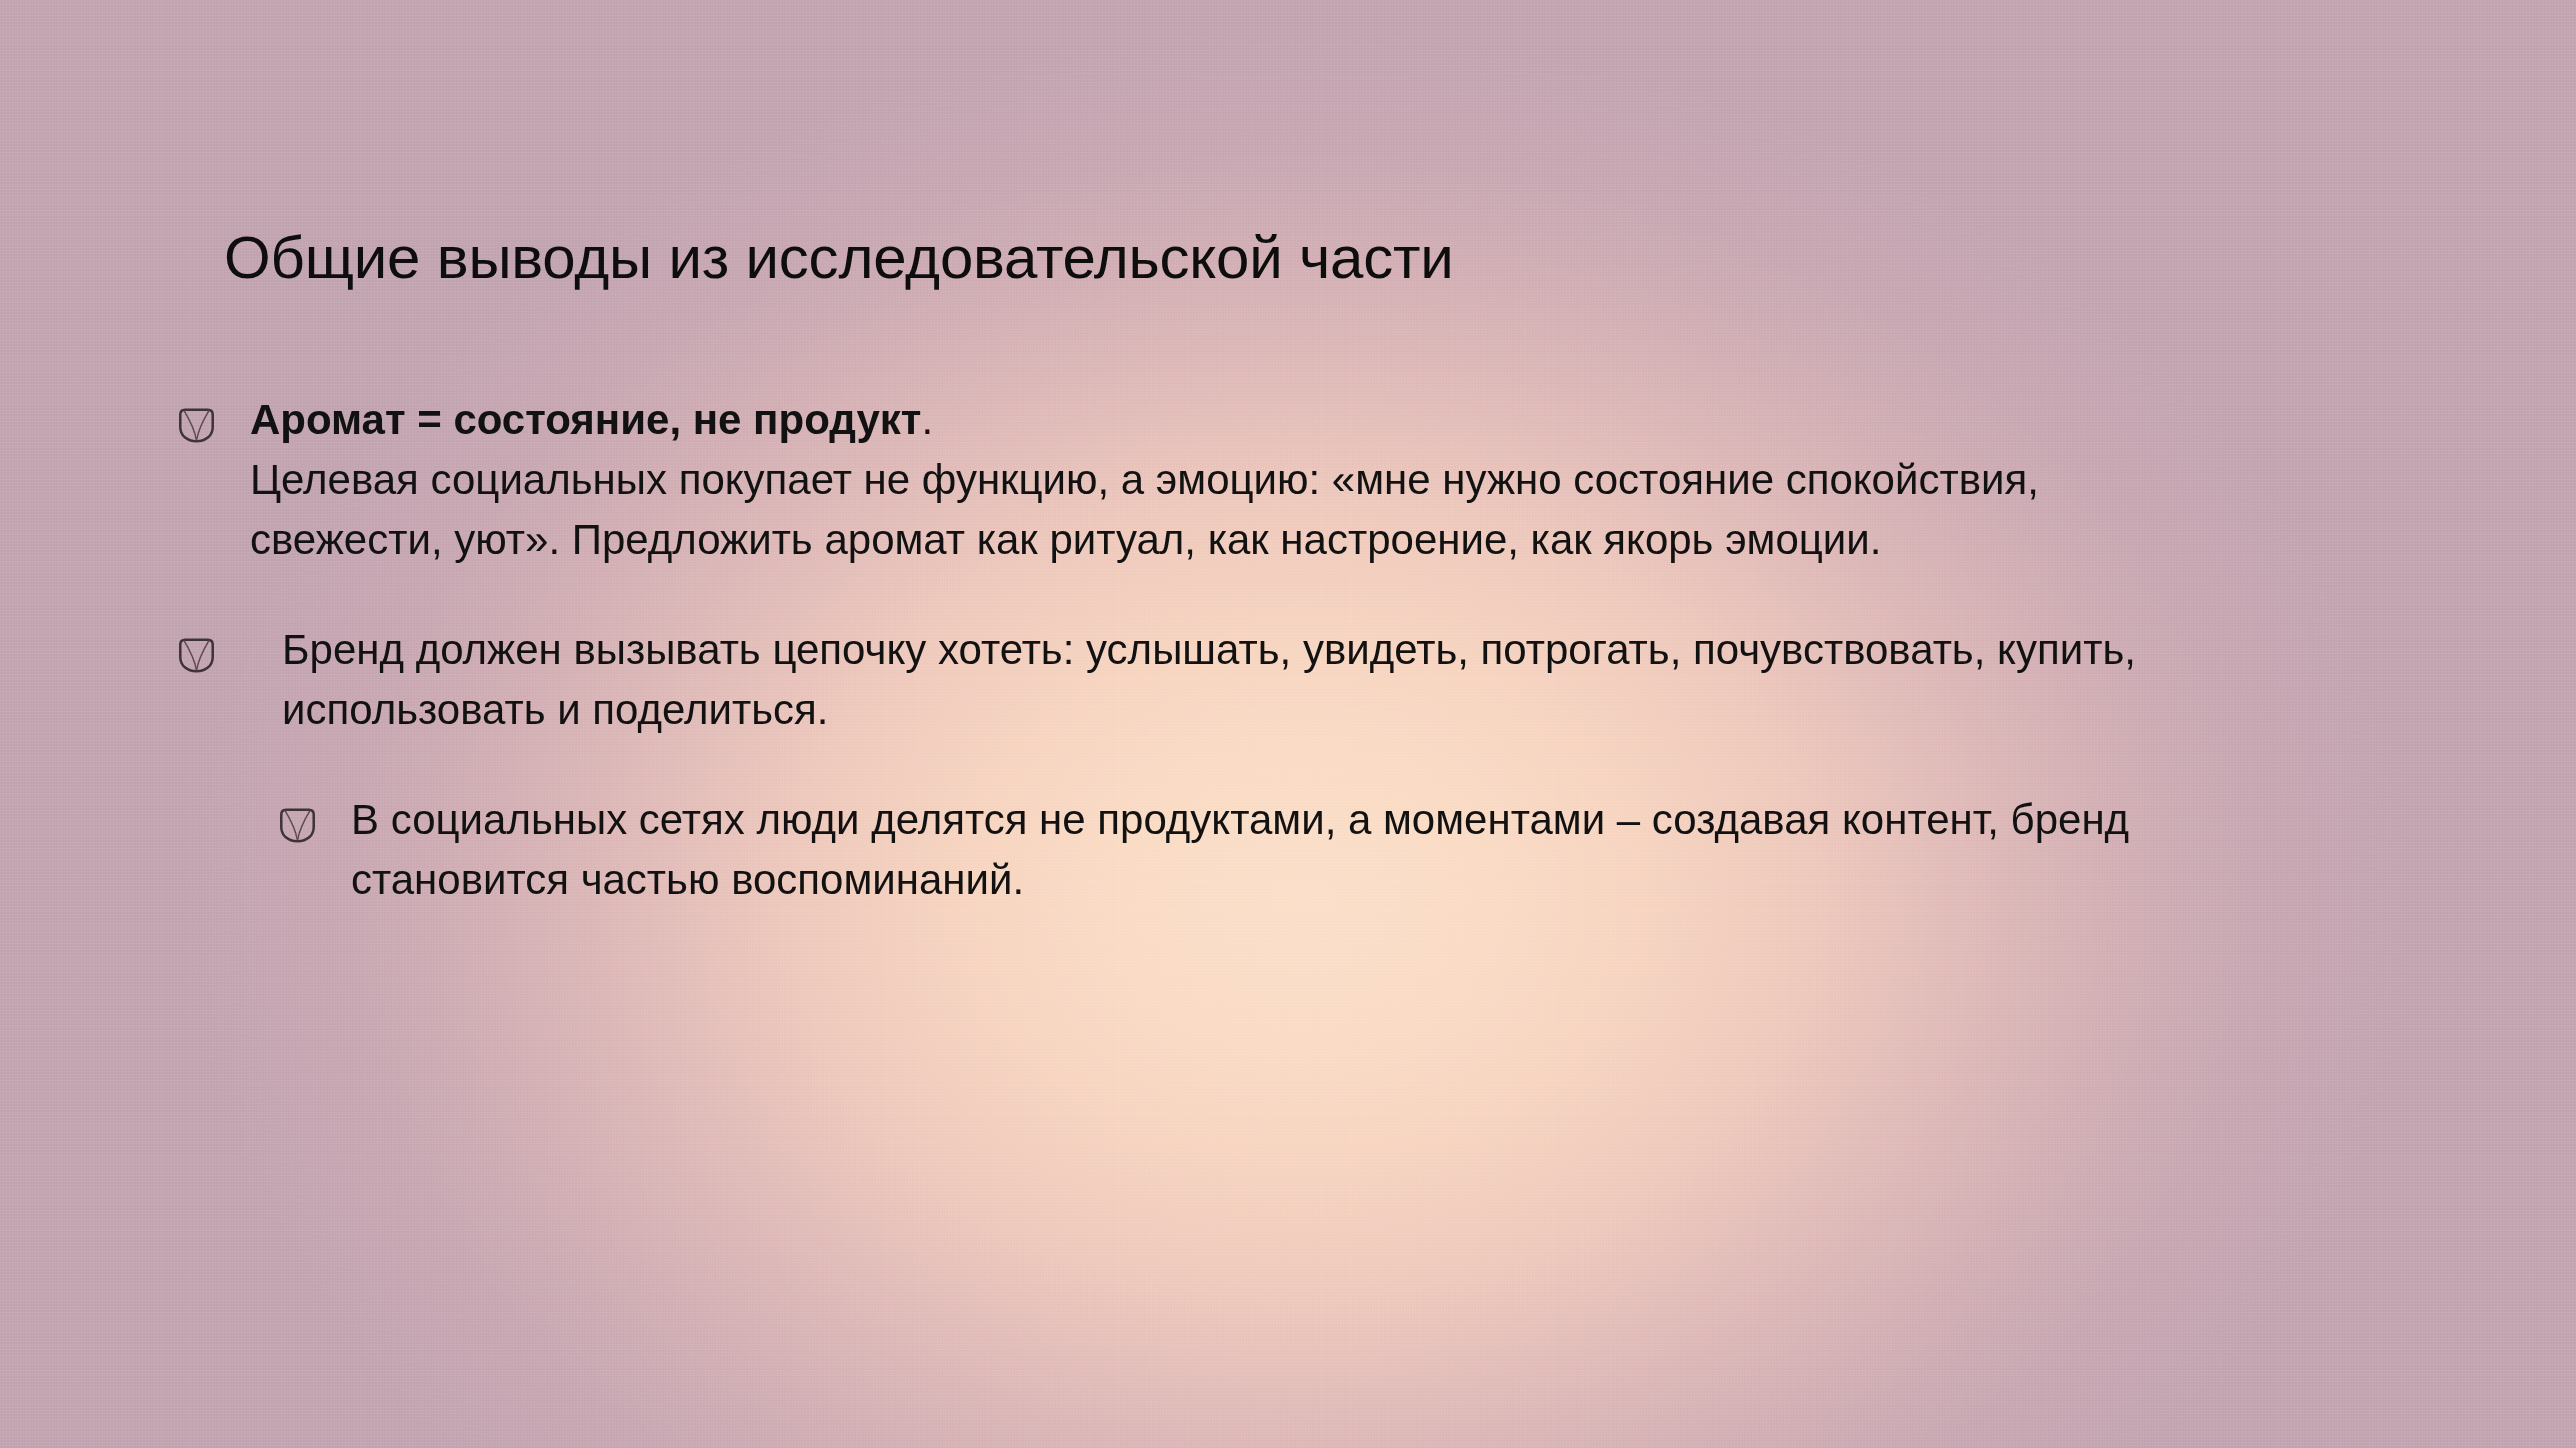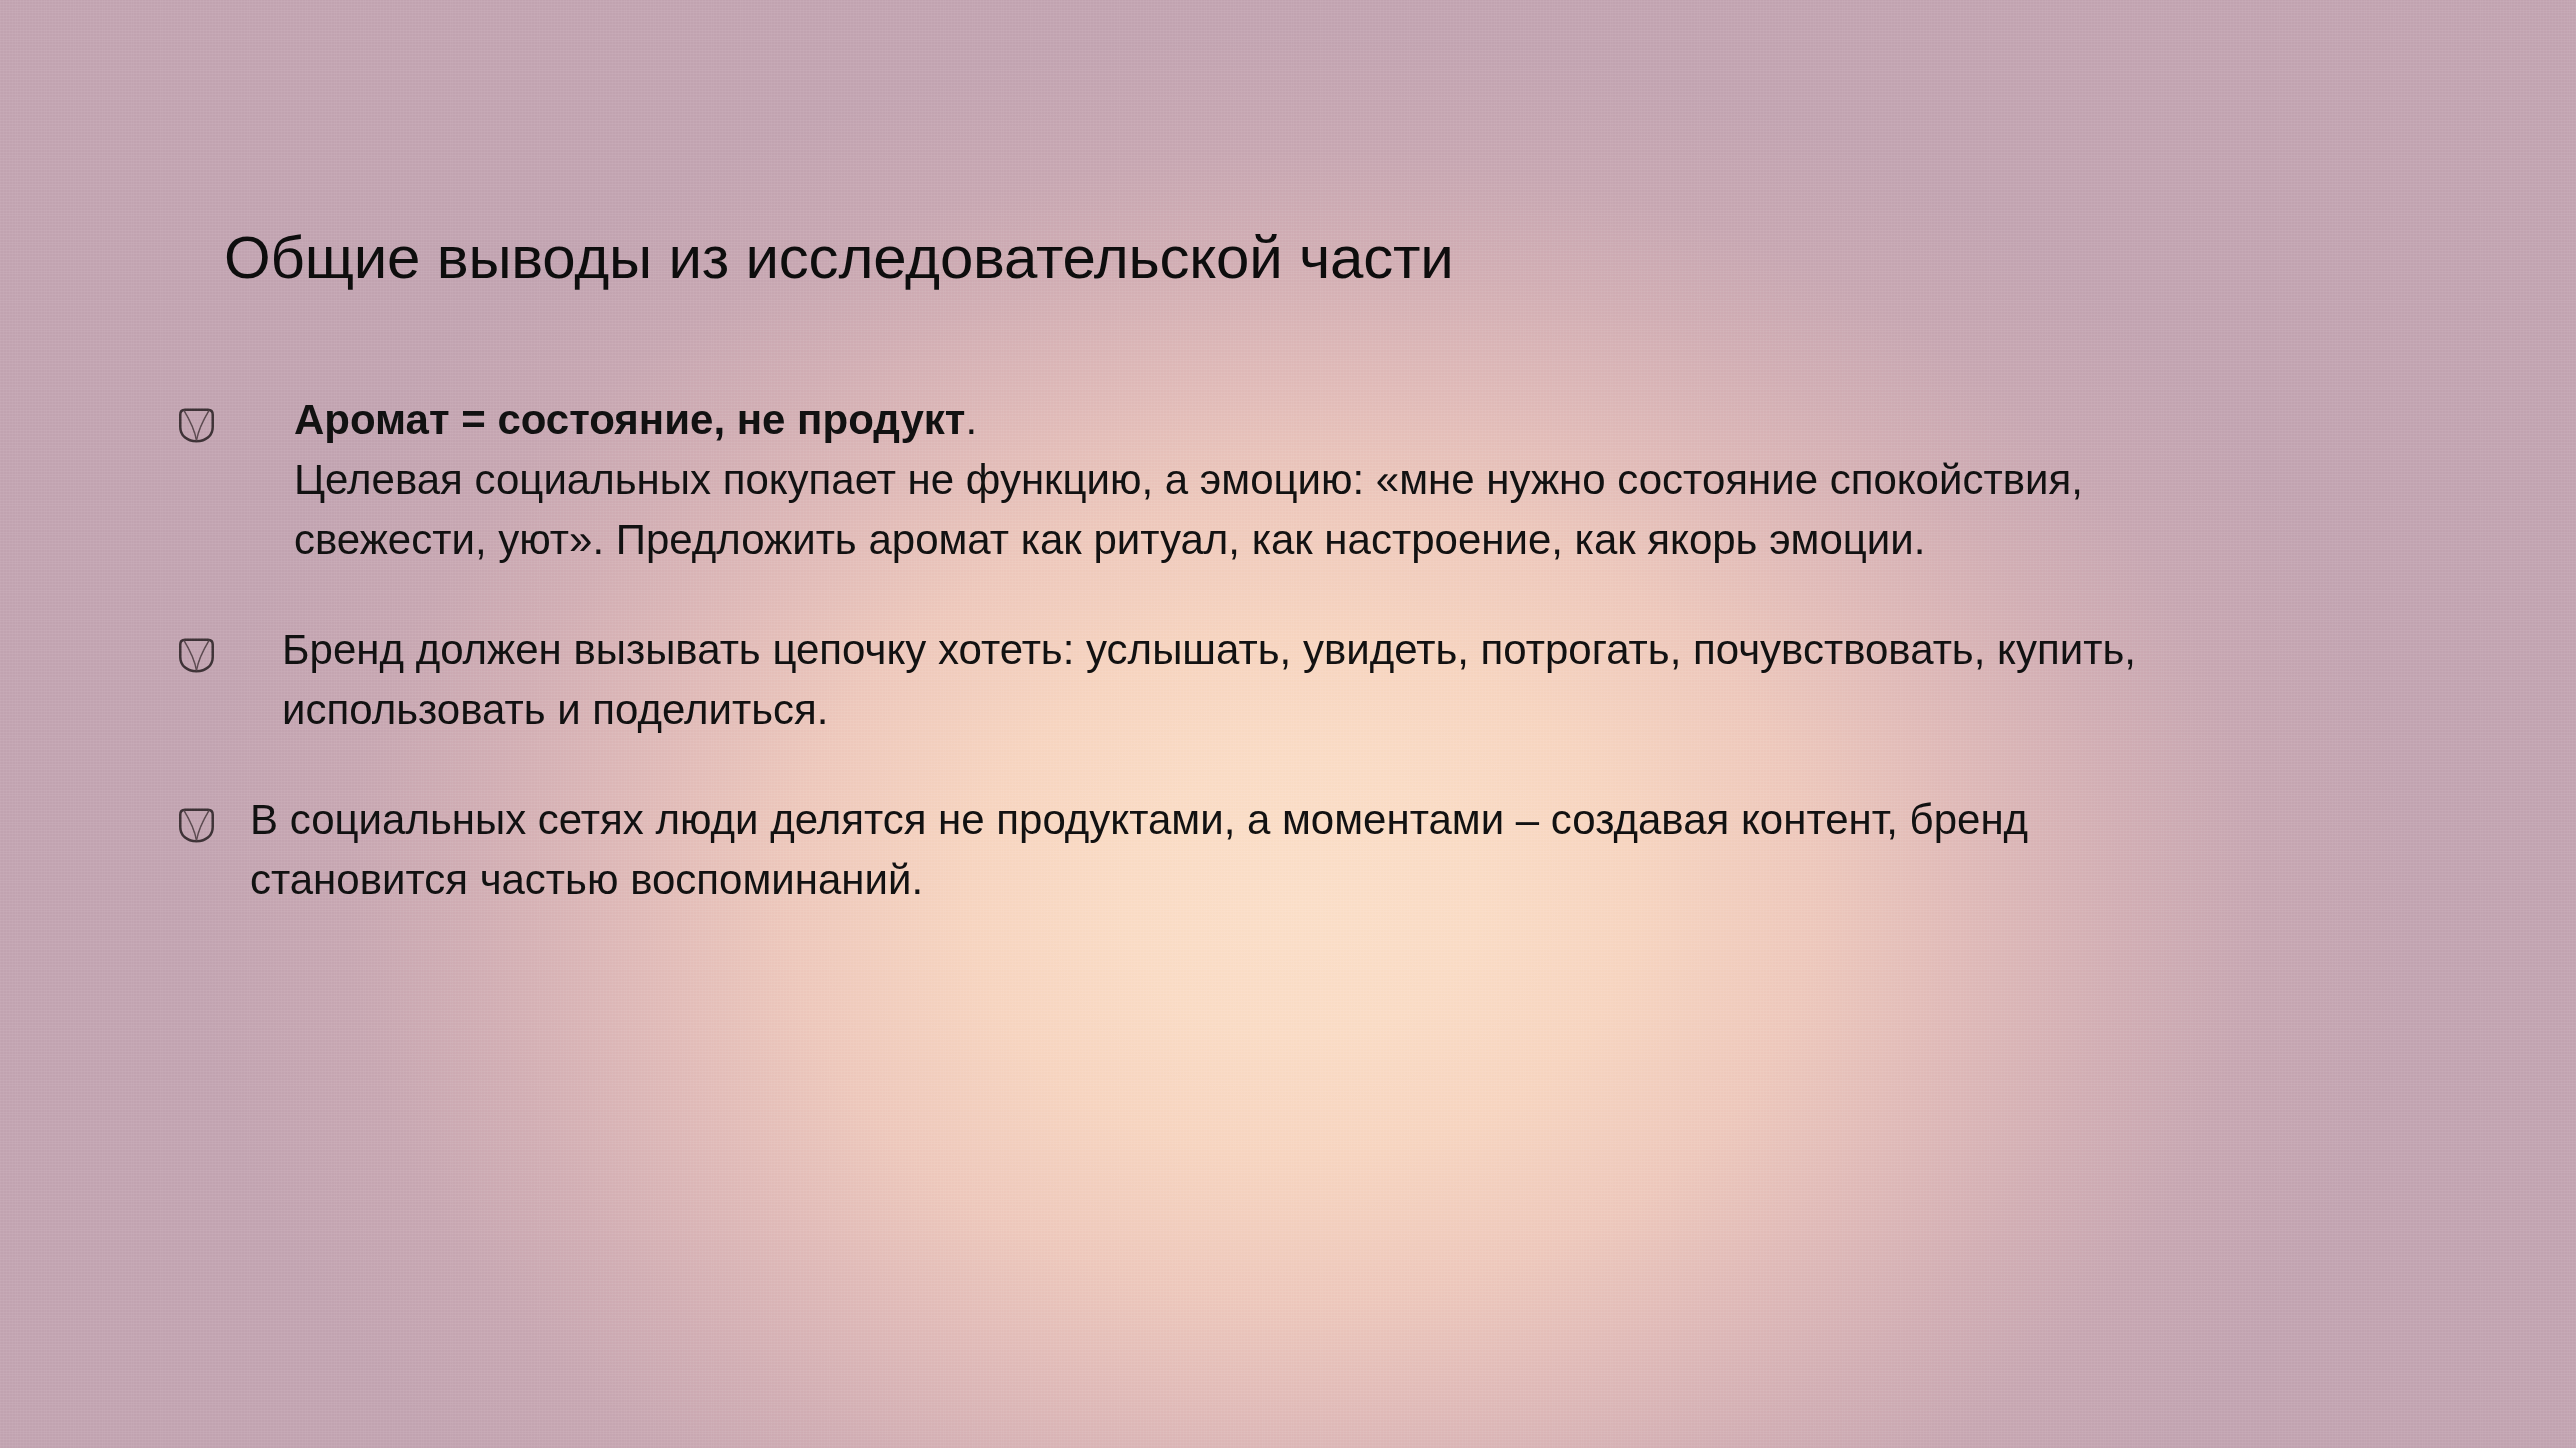--- a/index.html
+++ b/index.html
@@ -85,24 +85,24 @@
     line-height: 1.43;
     color: #111111;
     max-width: 1932px;
   }
 
   .bullet-text .lead {
     font-weight: bold;
   }
 
   
-  .bullet-row.b1 .bullet-text { max-width: 1922px; margin-left: 44px; }
+  .bullet-row.b1 .bullet-text { max-width: 1922px; }
   .bullet-row.b2 { margin-top: 7.7px; }
   .bullet-row.b2 .bullet-text { max-width: 1879px; margin-left: 32px; }
-  .bullet-row.b3 { margin-top: 5px; }
+  .bullet-row.b3 { margin-top: 5px; justify-content: flex-end; }
   .bullet-row.b3 .bullet-text { max-width: 1864px; }
 </style>
 </head>
 <body>
 
 <div class="slide">
 
   <h1 class="slide-title">Общие выводы из исследовательской части</h1>
 
   <div class="body-block">

